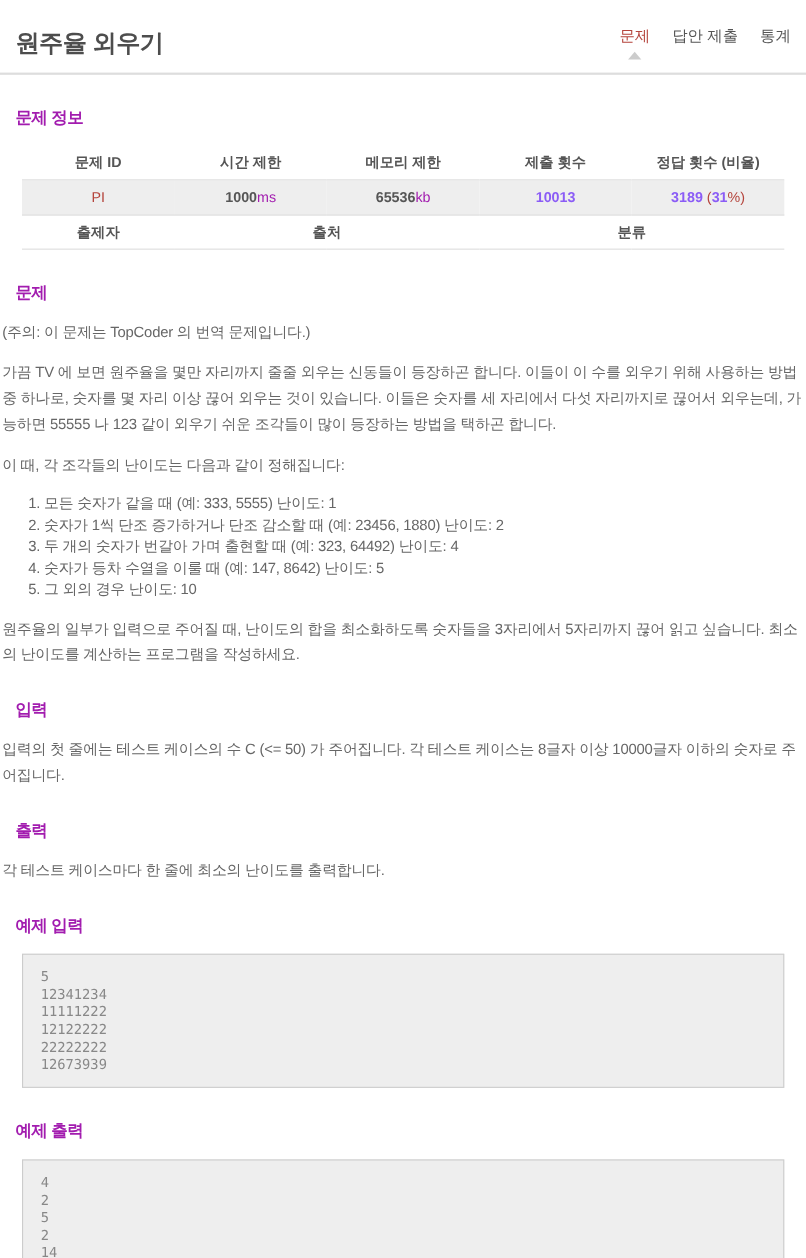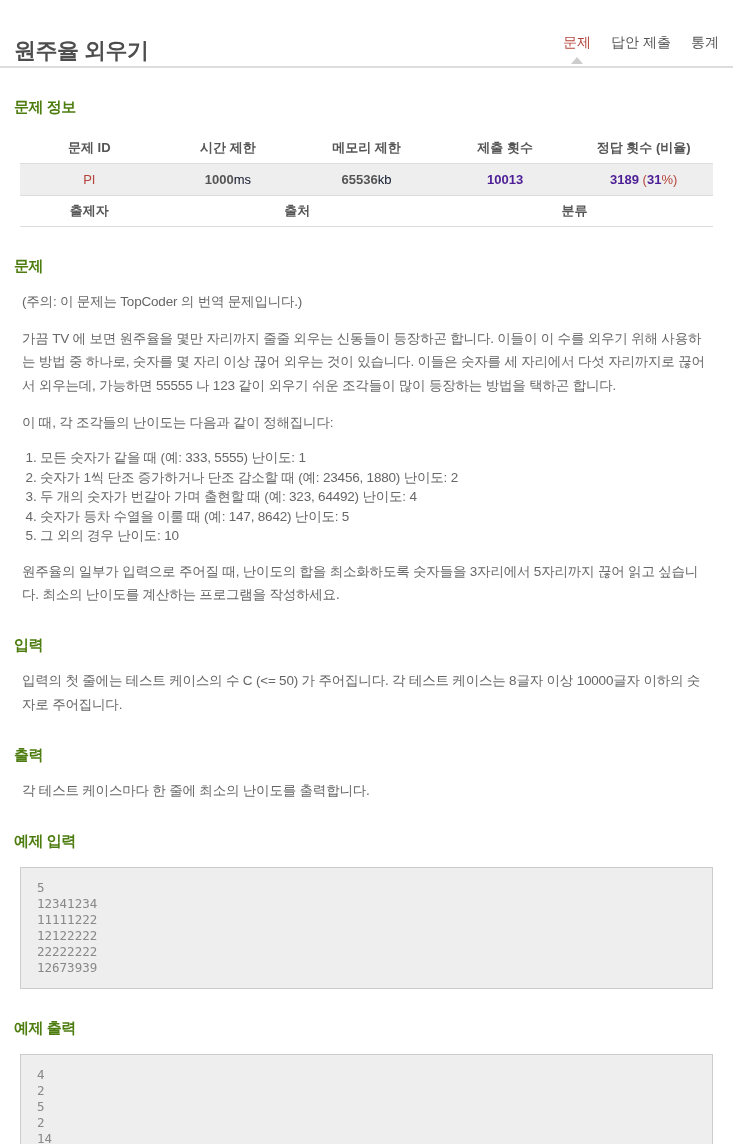--- a/index.html
+++ b/index.html
@@ -11,21 +11,21 @@
     background: #ffffff;
     font-family: "Liberation Sans", "DejaVu Sans", sans-serif;
     color: #666666;
   }
 
   
   .header {
     padding: 24px 14px 0 14px;
     border-bottom: 2px solid #ddd;
     display: flex;
-    align-items: flex-end;
+    align-items: flex-start;
     justify-content: space-between;
     position: relative;
     height: 68px;
   }
   .page-title {
     font-size: 22px;
     font-weight: bold;
     color: #4d4d4d;
     margin: 0;
     letter-spacing: -0.5px;
@@ -48,21 +48,21 @@
     width: 0; height: 0;
     border-left: 6px solid transparent;
     border-right: 6px solid transparent;
     border-bottom: 7px solid #cccccc;
   }
 
   
   .section-heading {
     font-size: 15px;
     font-weight: bold;
-    color: #4d7c0f;
+    color: #a21caf;
     margin: 30px 14px 14px 14px;
     letter-spacing: -0.5px;
   }
 
   
   table.info-table {
     width: 693px;
     margin: 16px 20px;
     border-collapse: collapse;
     table-layout: fixed;
@@ -77,30 +77,30 @@
     color: #555555;
     font-weight: bold;
     background: #ffffff;
   }
   table.info-table td {
     background: #eeeeee;
     color: #555555;
     padding: 8px 4px;
   }
   .red-link { color: #b5443c; text-decoration: none; cursor: pointer; }
-  .red-bold { color: #4c1d95; font-weight: bold; }
+  .red-bold { color: #8b5cf6; font-weight: bold; }
   .val-strong { color: #555555; font-weight: bold; }
-  .val-unit { color: #0f172a; font-weight: normal; }
+  .val-unit { color: #a21caf; font-weight: normal; }
 
   
   .para {
     font-size: 13.5px;
     color: #666666;
     line-height: 1.72;
-    margin: 14px 22px;
+    margin: 14px 2px;
     letter-spacing: -0.2px;
   }
   ol.rule-list {
     margin: 13px 14px;
     padding-left: 26px;
   }
   ol.rule-list li {
     font-size: 13.5px;
     color: #666666;
     line-height: 1.45;

